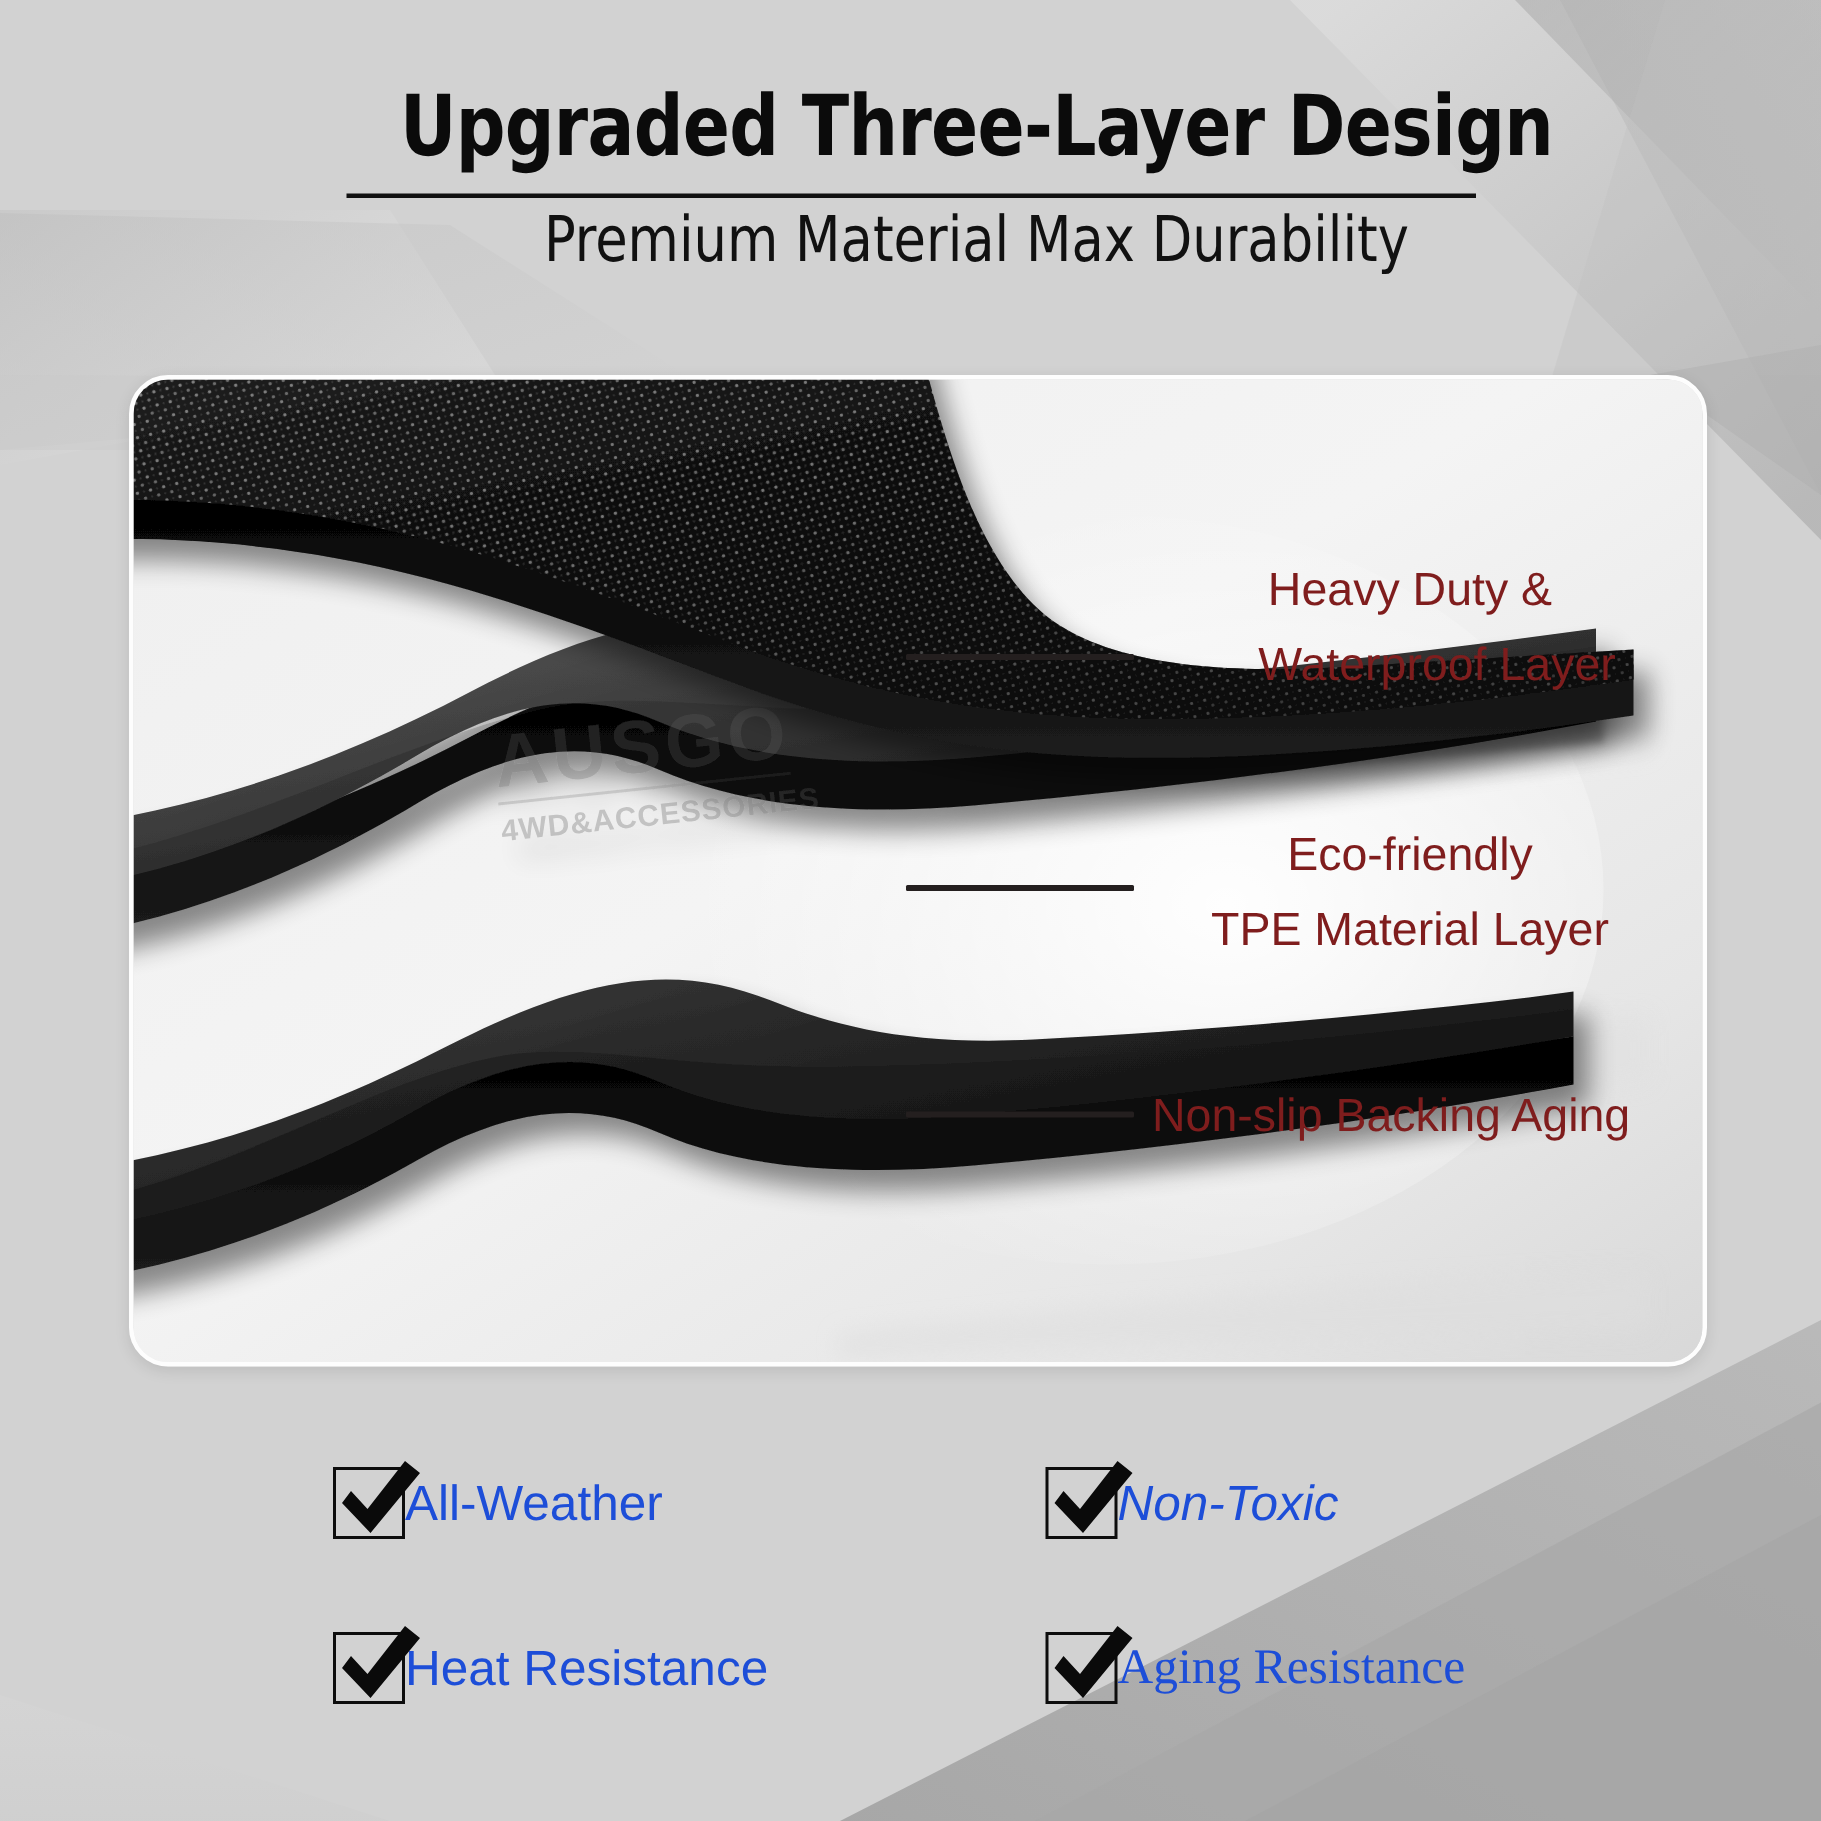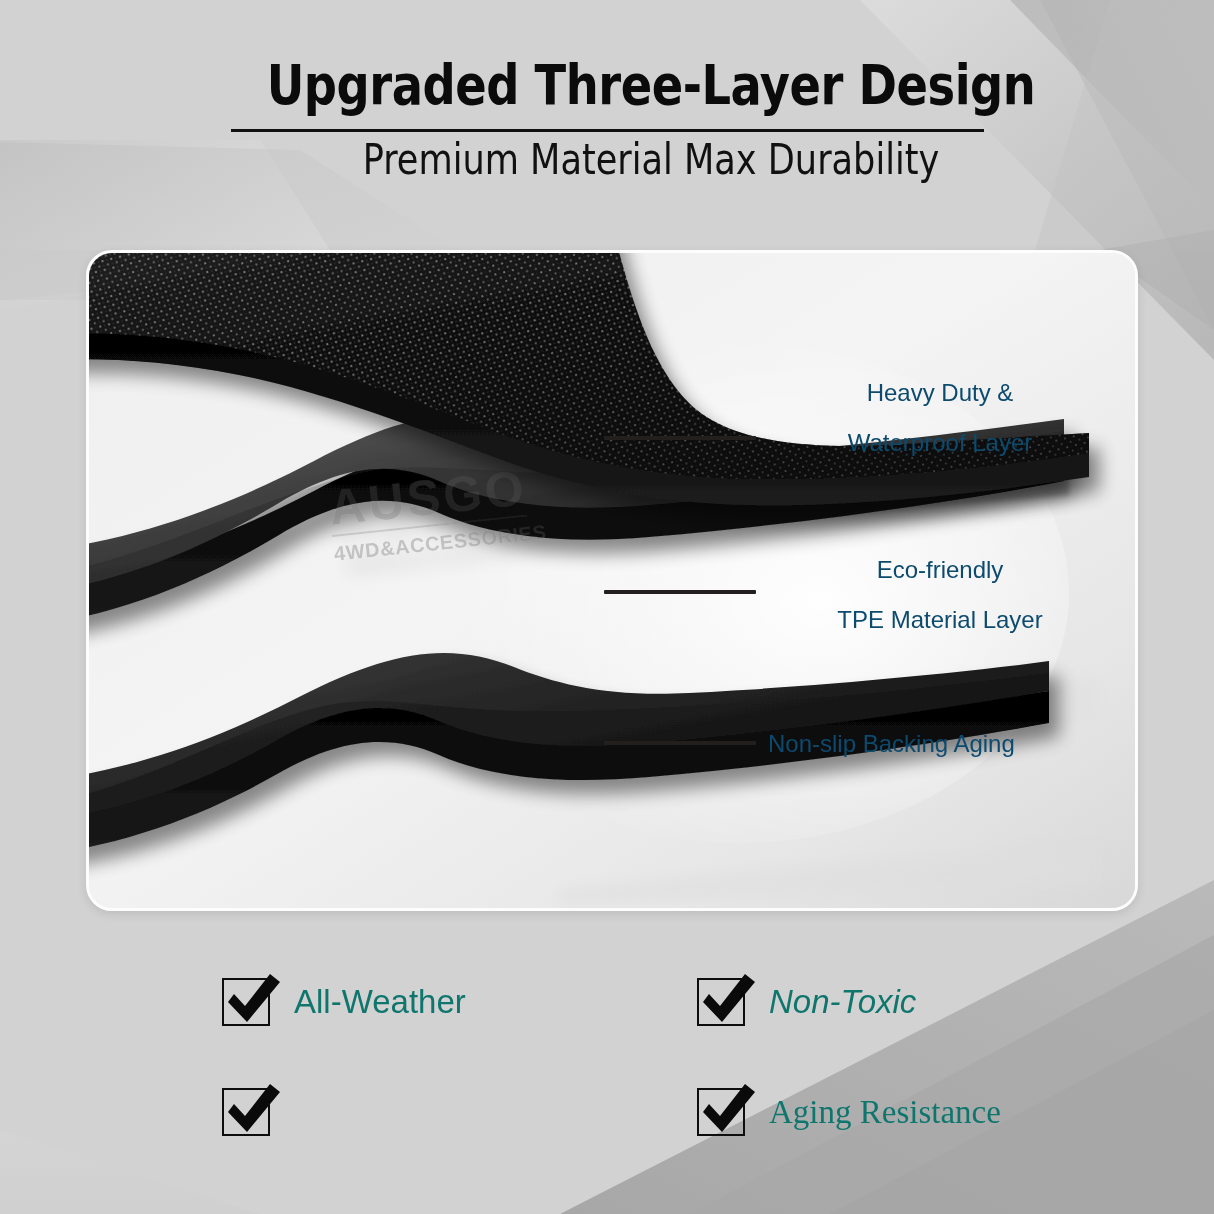--- a/index.html
+++ b/index.html
@@ -35,31 +35,31 @@
     overflow:hidden;z-index:2;
     background:linear-gradient(120deg,#ededed 0%,#f2f2f2 35%,#e7e7e7 70%,#dcdcdc 100%);
     box-shadow:0 3px 10px rgba(0,0,0,0.10);
   }
   .card svg{display:block;width:100%;height:100%;}
 
   
   .callout{position:absolute;z-index:4;}
   .lead-line{position:absolute;height:4px;background:#241f1f;border-radius:1px;}
   .callout-text{
-    position:absolute;text-align:center;color:#0c4a6e;
-    font-size:24px;line-height:44px;white-space:nowrap;
+    position:absolute;text-align:center;color:#7f1d1d;
+    font-size:31px;line-height:44px;white-space:nowrap;
   }
 
   
   .features{position:absolute;left:0;top:960px;width:1214px;z-index:4;}
   .feat{position:absolute;display:flex;align-items:center;}
   .cbox{position:relative;width:48px;height:48px;flex:0 0 48px;}
   .cbox .sq{position:absolute;left:0;top:0;width:44px;height:44px;border:2.5px solid #0d0d0d;background:transparent;}
   .cbox svg{position:absolute;left:-2px;top:-10px;width:66px;height:62px;overflow:visible;}
-  .feat-label{margin-left:24px;font-size:33px;color:#0f766e;white-space:nowrap;}
+  .feat-label{font-size:33px;color:#1d4ed8;white-space:nowrap;}
 </style>
 </head>
 <body>
 
 <svg id="bg-deco" viewBox="0 0 1214 1214" preserveAspectRatio="none">
   <defs>
     <linearGradient id="bgA" x1="0" y1="0" x2="1" y2="1">
       <stop offset="0" stop-color="#bdbdbd"></stop>
         <stop offset="1" stop-color="#d6d6d6"></stop>
     </linearGradient>
@@ -283,21 +283,21 @@
                C 560,224 480,206 410,180
                C 330,150 240,114 150,96
                C 70,80 0,78 -60,82 Z" fill="url(#weaveShade)"></path>
     </g>
   </svg>
 </div>
 
 <div class="callout">
   <div class="lead-line" style="left:604px;top:436px;width:152px;"></div>
   <div class="callout-text" style="left:790px;top:371px;width:300px;">Heavy Duty &amp;</div>
-  <div class="callout-text" style="left:790px;top:421px;width:300px;text-align:center;">Waterproof Layer</div>
+  <div class="callout-text" style="left:808px;top:421px;width:300px;text-align:center;">Waterproof Layer</div>
 </div>
 
 <div class="callout">
   <div class="lead-line" style="left:604px;top:590px;width:152px;"></div>
   <div class="callout-text" style="left:790px;top:548px;width:300px;">Eco-friendly</div>
   <div class="callout-text" style="left:790px;top:598px;width:300px;">TPE Material Layer</div>
 </div>
 
 <div class="callout">
   <div class="lead-line" style="left:604px;top:741px;width:152px;"></div>
@@ -326,20 +326,21 @@
     <span class="feat-label">Non-Toxic</span>
   </div>
 
   <div class="feat" style="left:222px;top:128px;">
     <span class="cbox">
       <span class="sq"></span>
       <svg viewBox="0 0 66 62">
         <path d="M8,34 L14,26 L25,38 L50,6 L60,14 L27,54 Z" fill="#0a0a0a"></path>
       </svg>
     </span>
+    <span class="feat-label">Heat Resistance</span>
   </div>
 
   <div class="feat" style="left:697px;top:128px;font-family:Liberation Serif, serif;">
     <span class="cbox">
       <span class="sq"></span>
       <svg viewBox="0 0 66 62">
         <path d="M8,34 L14,26 L25,38 L50,6 L60,14 L27,54 Z" fill="#0a0a0a"></path>
       </svg>
     </span>
     <span class="feat-label">Aging Resistance</span>

